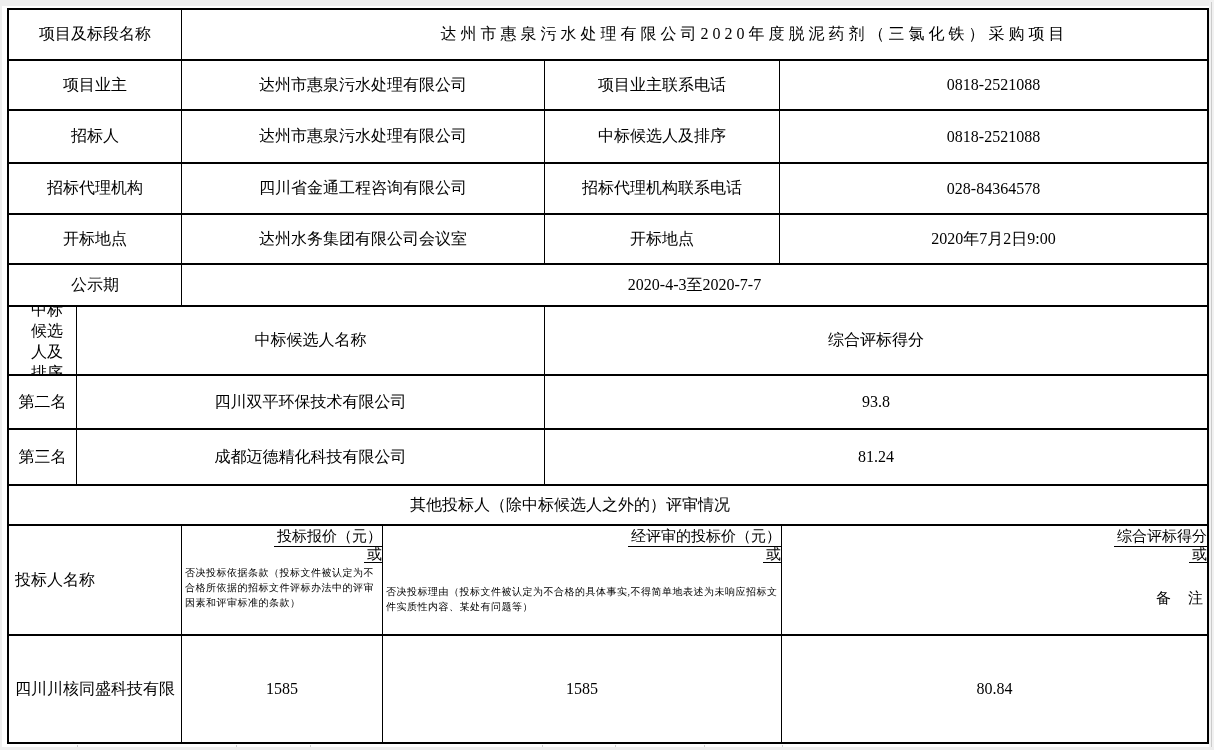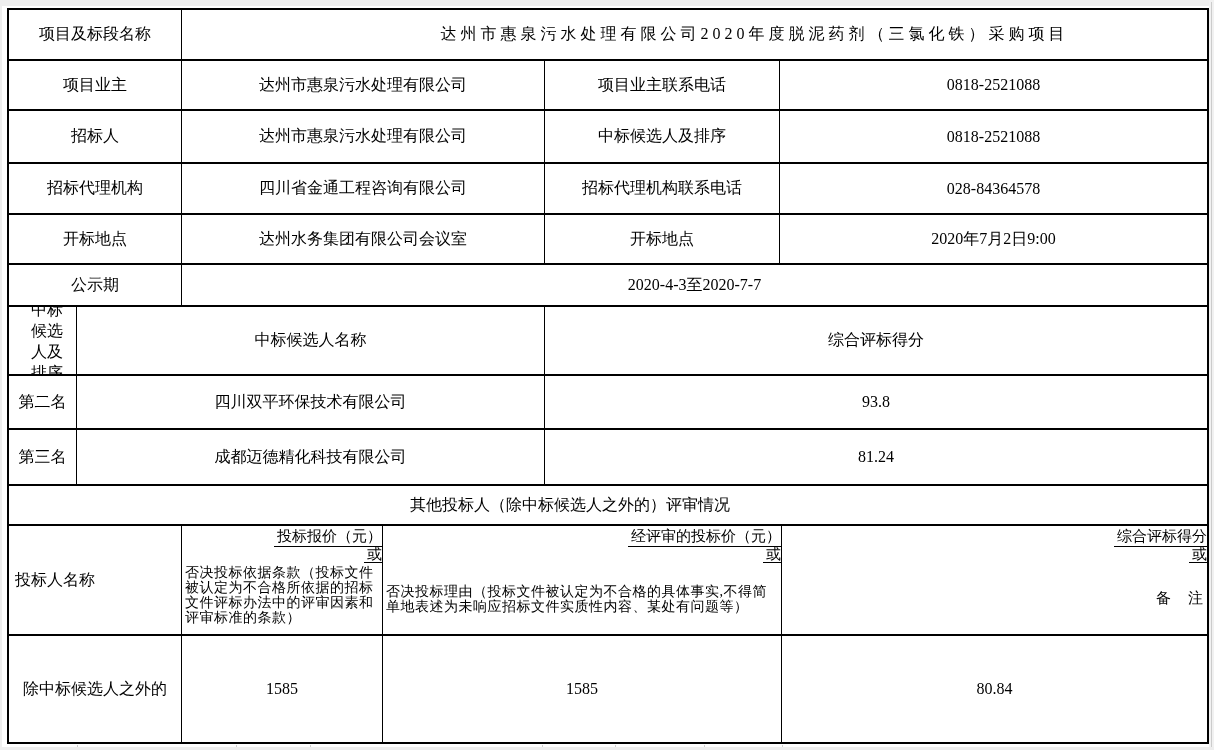--- a/index.html
+++ b/index.html
@@ -37,21 +37,21 @@
   .d1{width:173px}.d2{width:201px}.d3{width:399px}.d4{width:425px}
 
   .title-cell{padding-left:120px;letter-spacing:4px;}
   .wrap-label span{display:inline-block;width:66px;text-align:left;line-height:21px;padding-left:22px;}
 
   .stack{display:flex;flex-direction:column;align-items:flex-end;padding:0;}
   .suba{height:21px;border-bottom:1px solid #000;box-sizing:border-box;
         display:flex;align-items:center;padding-left:3px;font-size:15px;text-align:left;}
   .subb{height:16px;border-bottom:1px solid #000;box-sizing:border-box;
         display:flex;align-items:center;padding-left:3px;font-size:15px;text-align:left;}
-  .subc{flex:1;display:flex;padding:2px 3px;font-size:14px;line-height:15px;
+  .subc{flex:1;display:flex;padding:2px 3px;font-size:10px;line-height:15px;
         letter-spacing:.5px;text-align:left;}
   .subc.top{align-items:flex-start;}
   .subc.mid{align-items:center;}
   .left-label{justify-content:flex-start;padding-left:6px;text-align:left;}
 </style>
 </head>
 <body>
 
 <div class="edge-top"></div>
 <div class="edge-left"></div>
@@ -134,21 +134,21 @@
       <div class="subc mid">否决投标理由（投标文件被认定为不合格的具体事实,不得简单地表述为未响应招标文件实质性内容、某处有问题等）</div>
     </div>
     <div class="c d4 end stack">
       <div class="suba">综合评标得分</div>
       <div class="subb">或</div>
       <div class="subc mid" style="font-size:15px;letter-spacing:1px;">备　注</div>
     </div>
   </div>
 
   <div class="r last">
-    <div class="c d1">除中标候选人之外的</div>
+    <div class="c d1">四川川核同盛科技有限</div>
     <div class="c d2">1585</div>
     <div class="c d3">1585</div>
     <div class="c d4 end">80.84</div>
   </div>
 
 </div>
 
 <div class="grid-stub" style="left:77px"></div>
 <div class="grid-stub" style="left:236px"></div>
 <div class="grid-stub" style="left:310px"></div>

